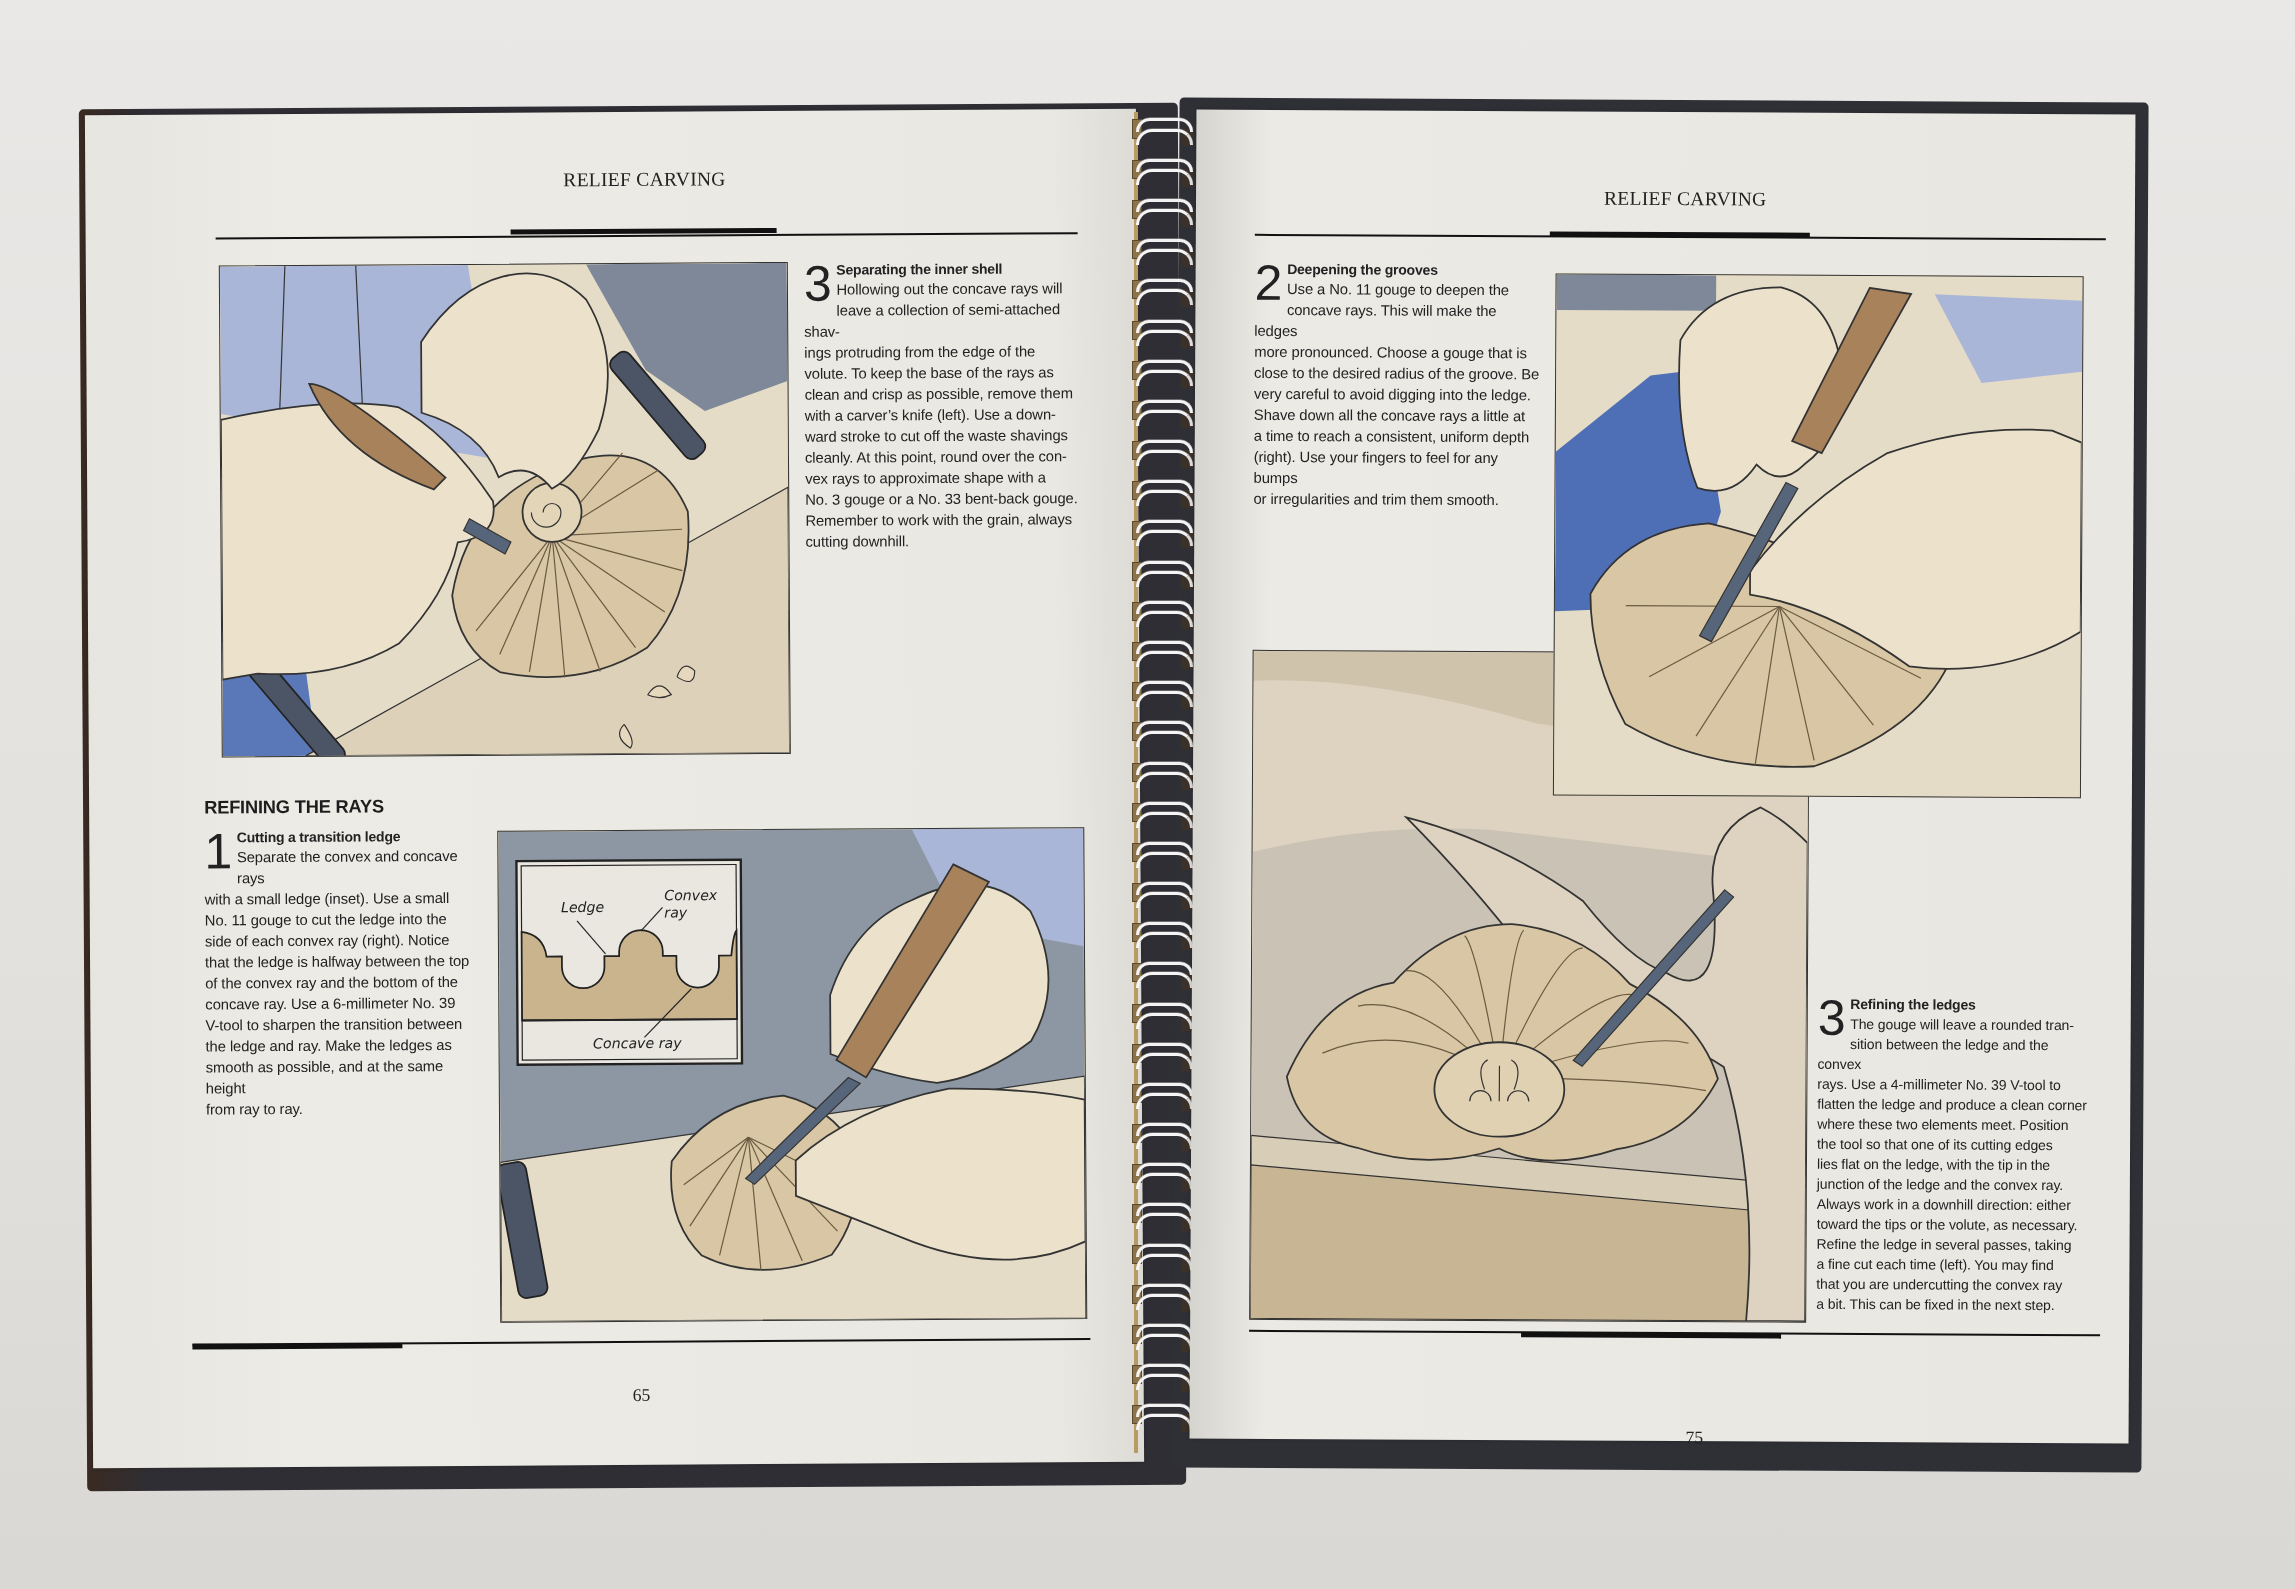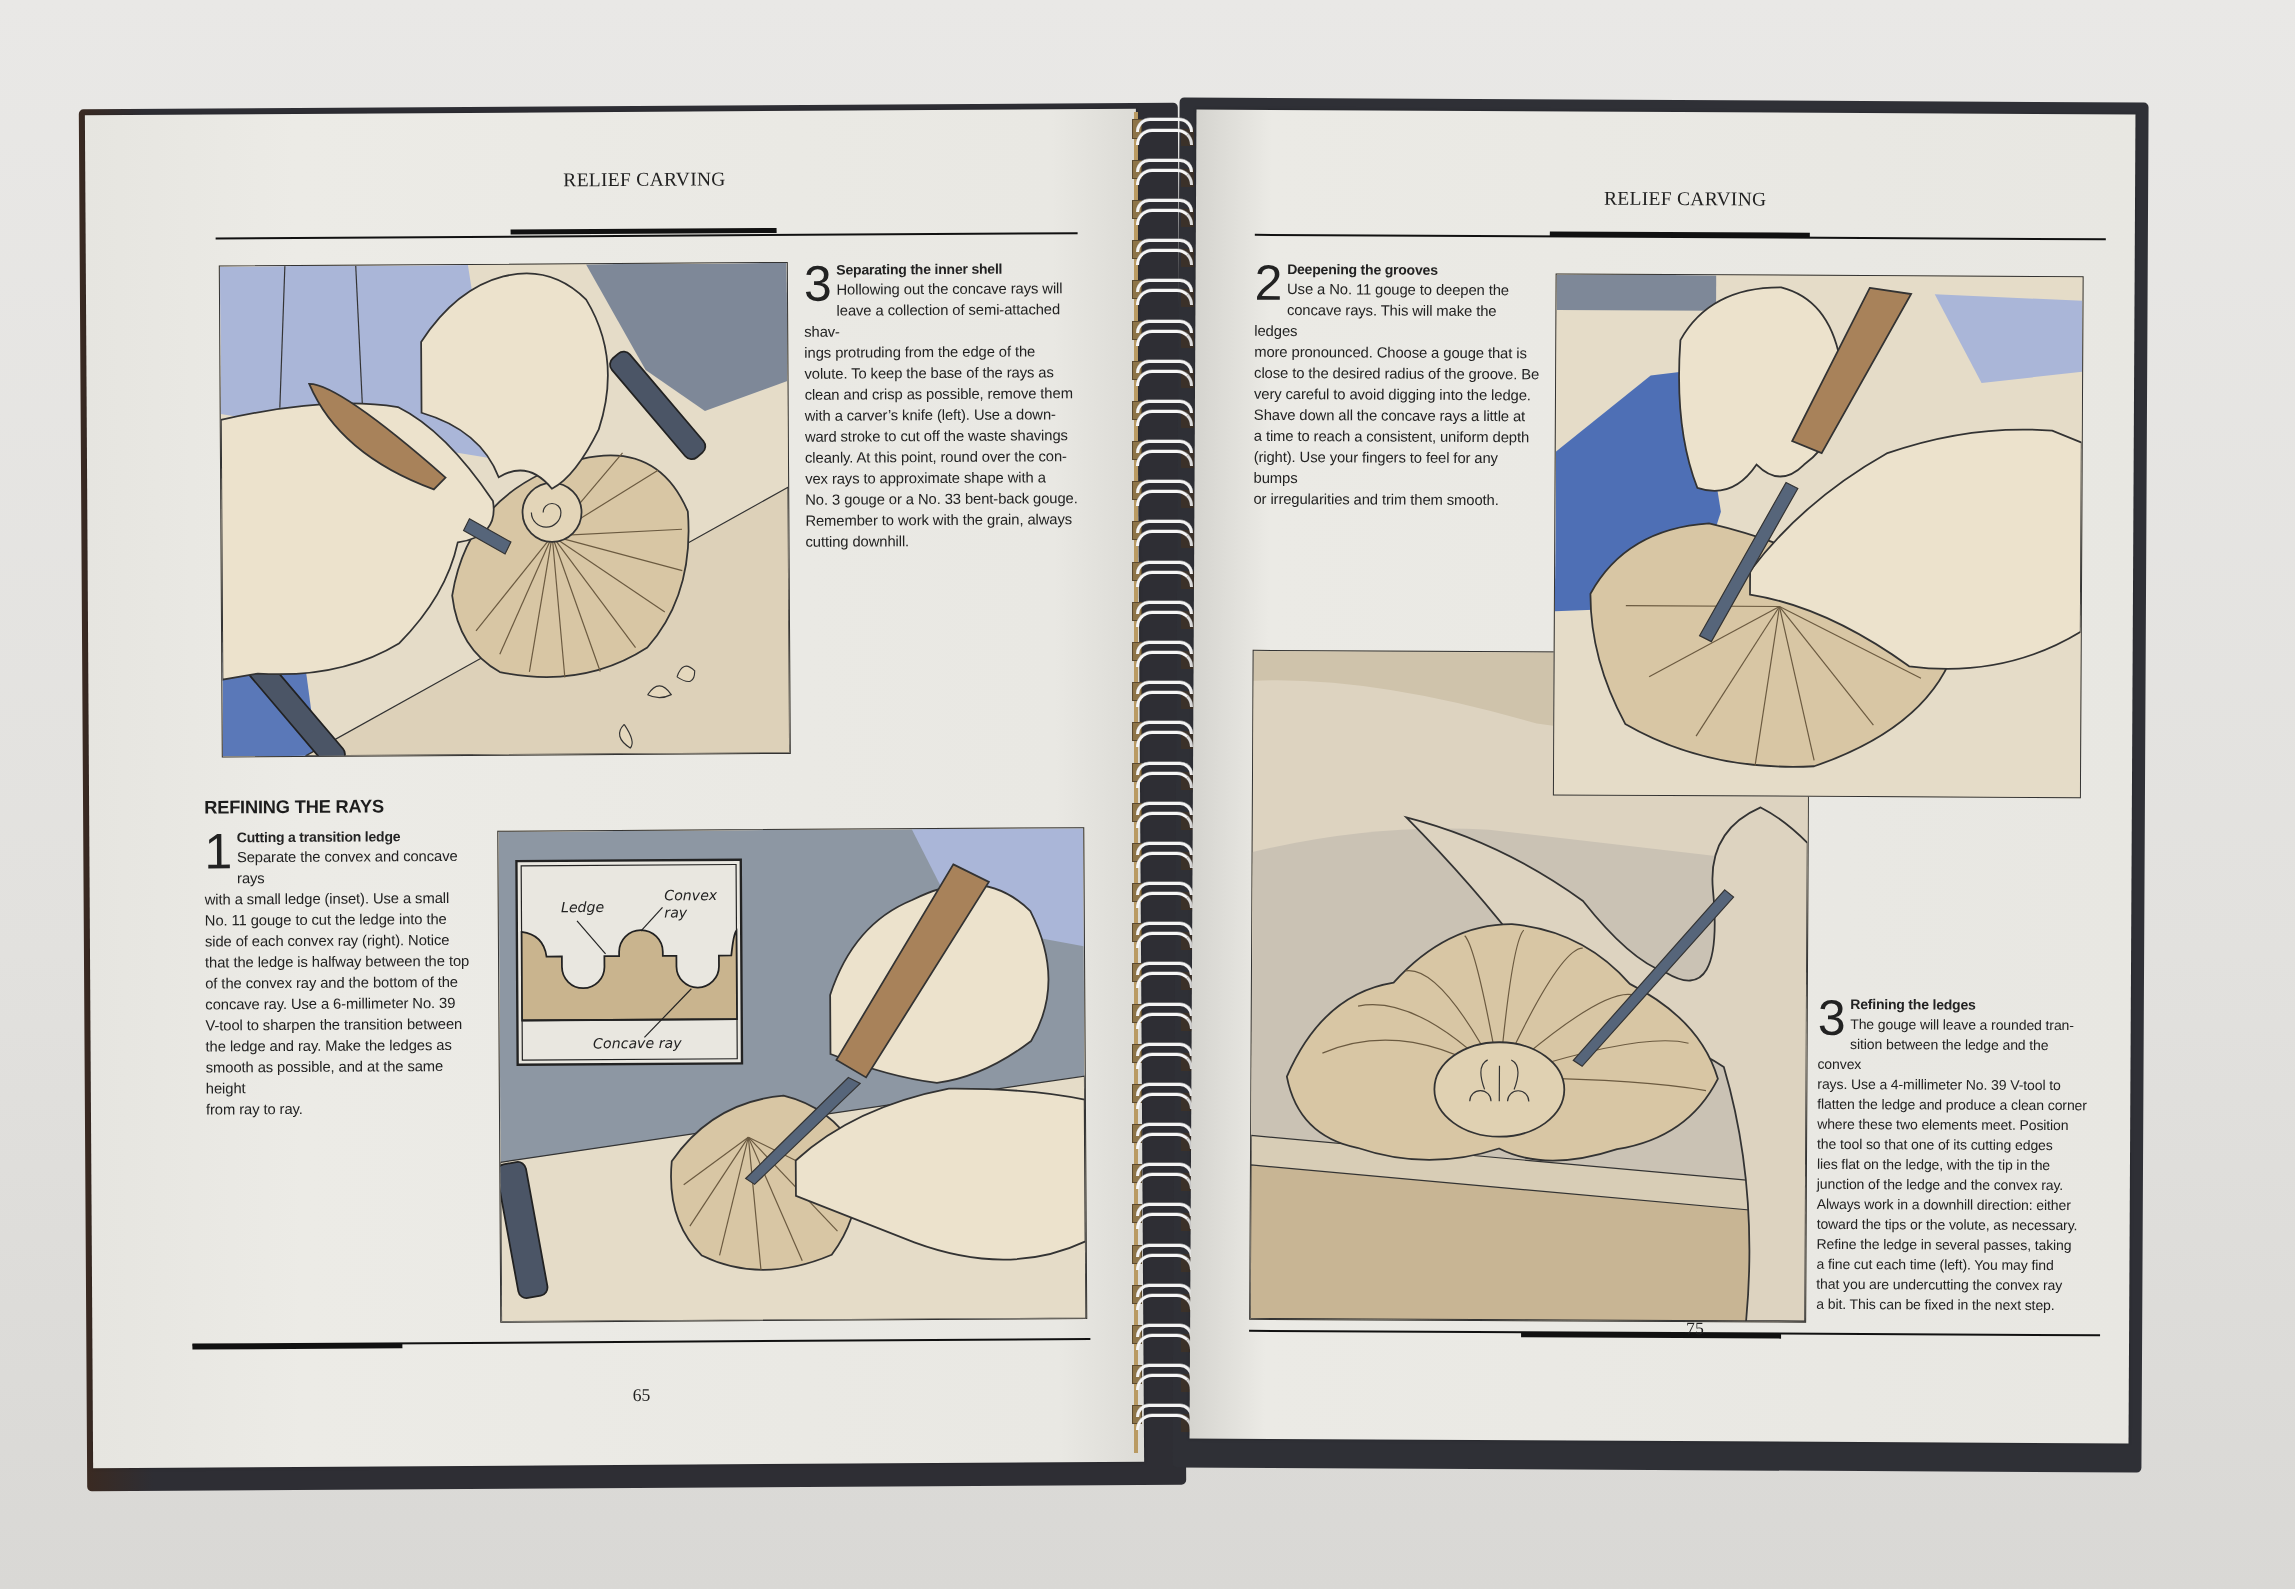--- a/index.html
+++ b/index.html
@@ -464,15 +464,15 @@
       <div>toward the tips or the volute, as necessary.</div>
       <div>Refine the ledge in several passes, taking</div>
       <div>a fine cut each time (left). You may find</div>
       <div>that you are undercutting the convex ray</div>
       <div>a bit. This can be fixed in the next step.</div>
     </div>
   </div>
 
   <div class="rule" style="left:59px;top:1220px;width:851px"></div>
   <div class="rule-thick" style="left:331px;top:1221px;width:260px"></div>
-  <div class="folio" style="left:496px;top:1206px">75</div>
+  <div class="folio" style="left:496px;top:1315px">75</div>
 </div>
 
 
 </body></html>

